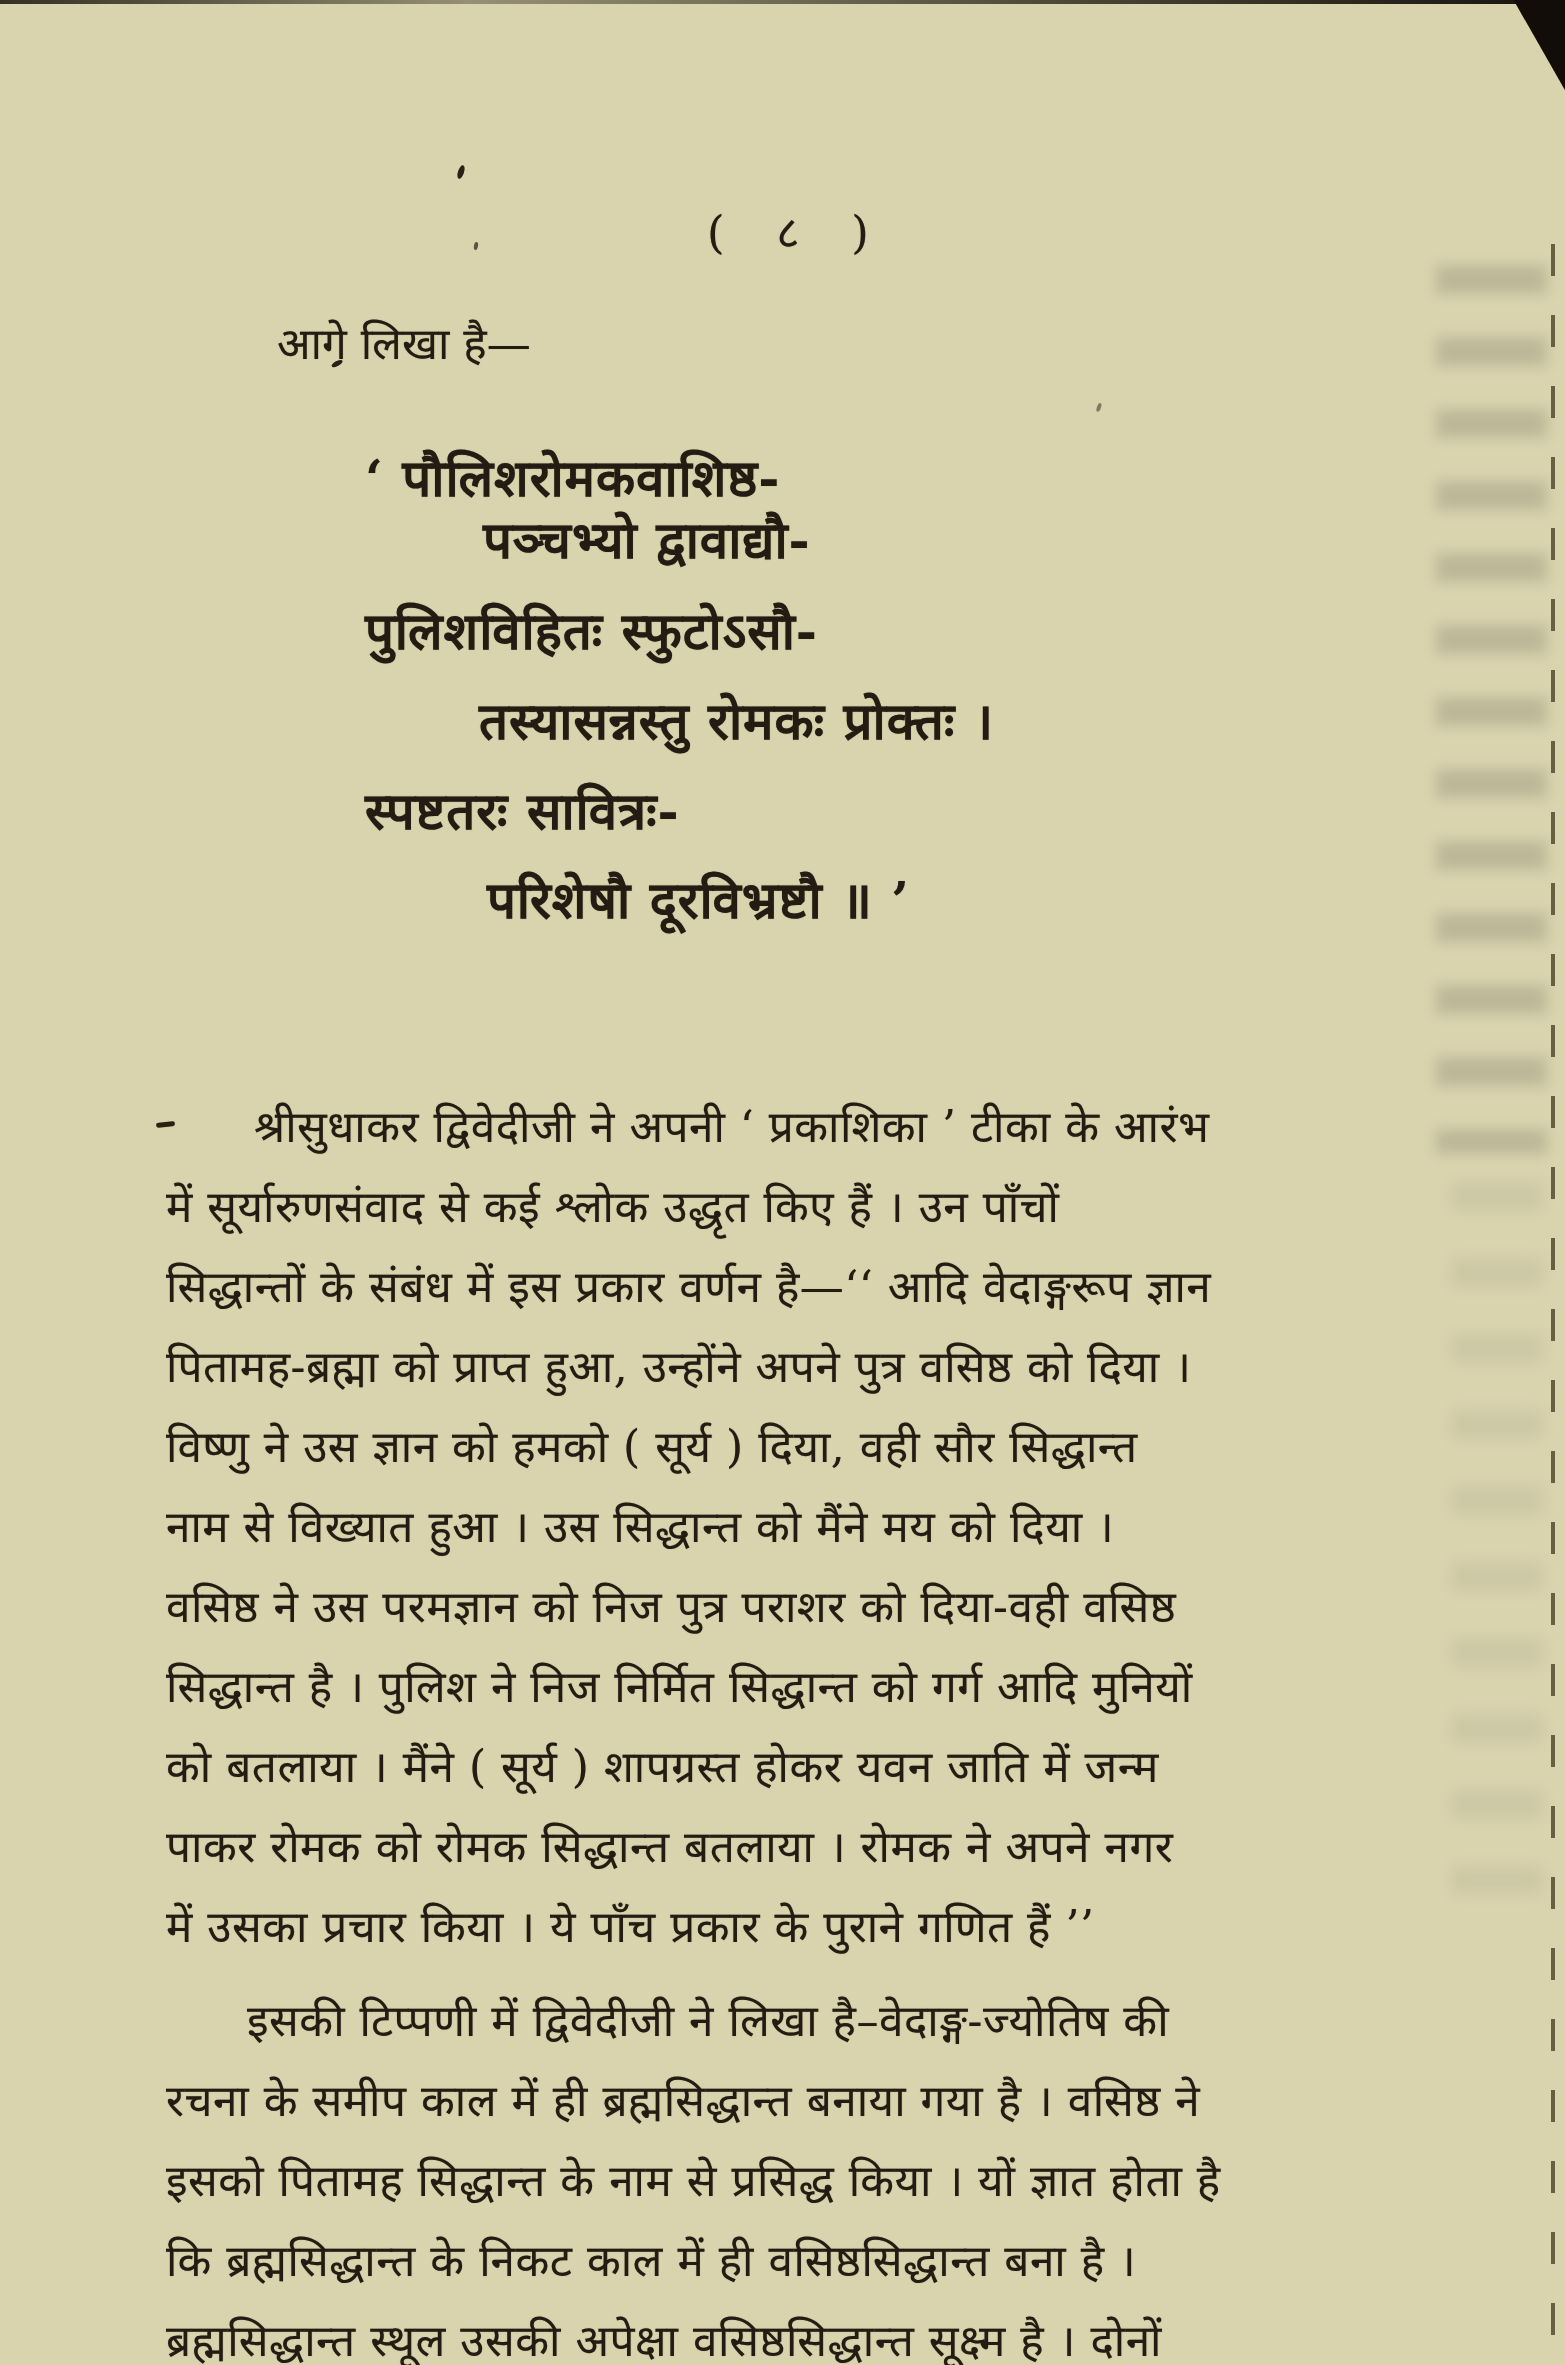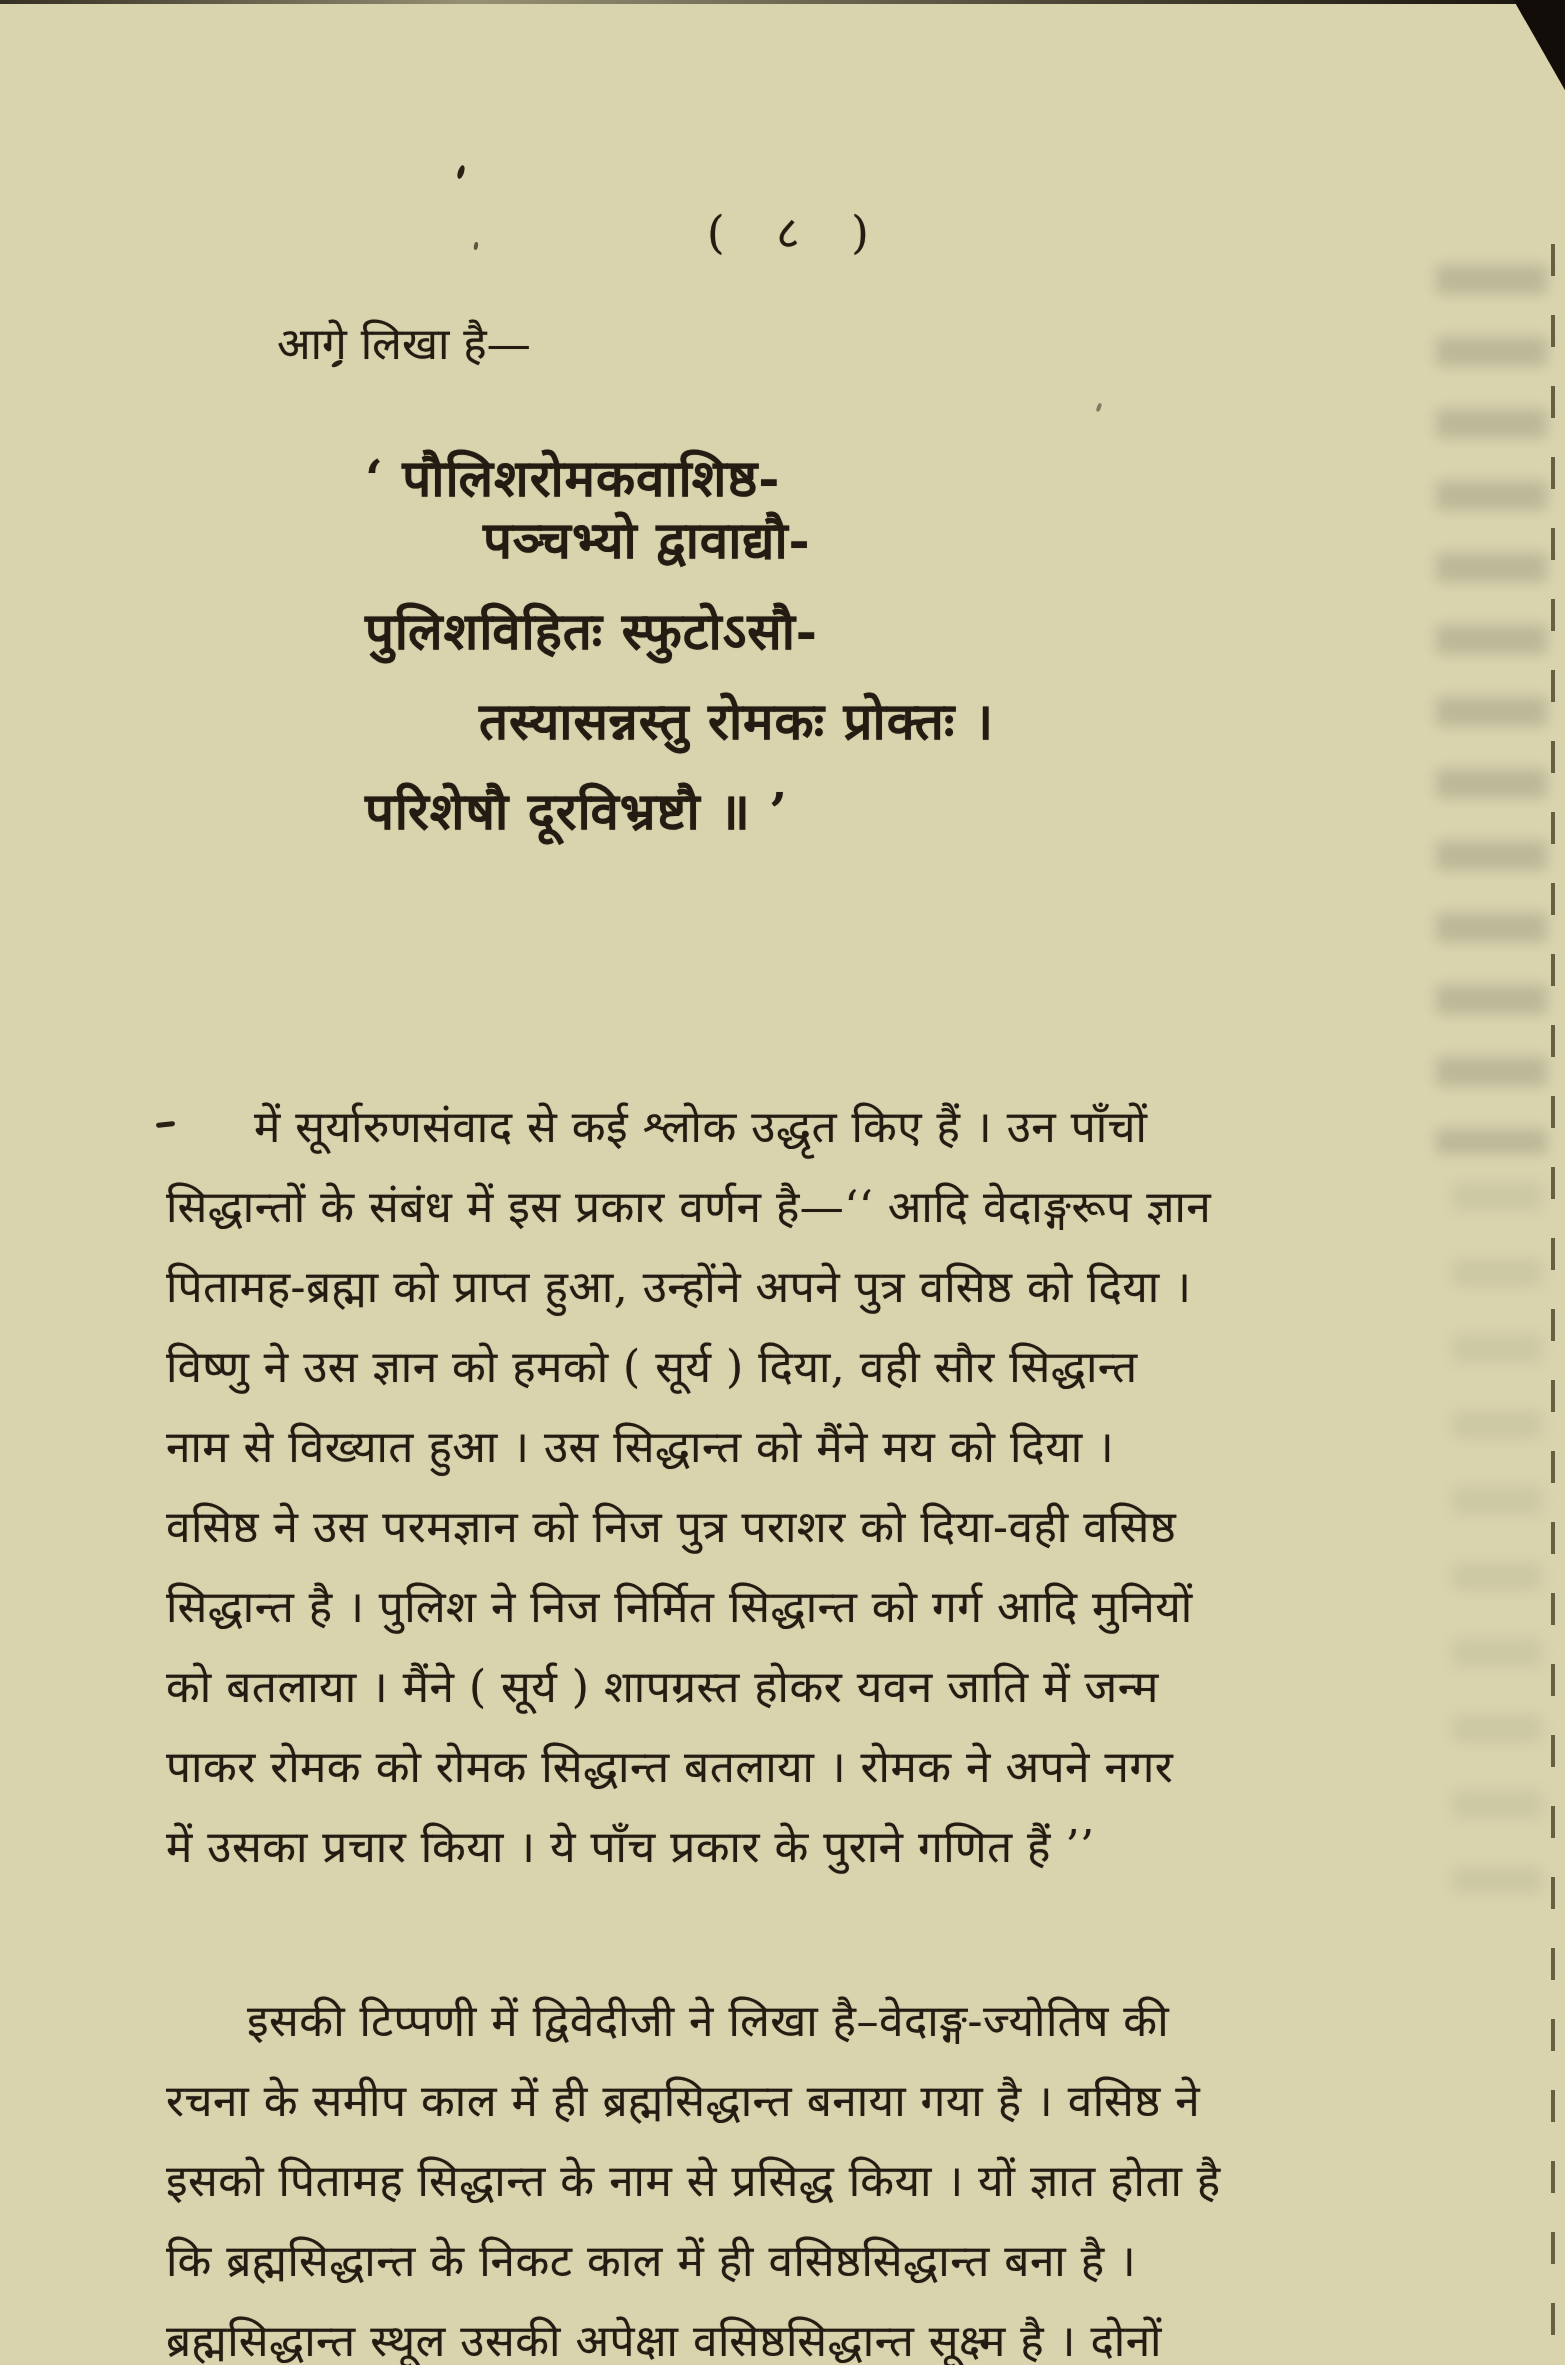--- a/index.html
+++ b/index.html
@@ -63,24 +63,26 @@
 
   <div class="pagenum txt">( ८ )</div>
 
   <div class="intro txt">आगे लिखा है—</div>
 
   <div class="verse">
     <div class="vline txt">‘ पौलिशरोमकवाशिष्ठ-</div>
     <div class="vline txt">पञ्चभ्यो द्वावाद्यौ-</div>
     <div class="vline txt">पुलिशविहितः स्फुटोऽसौ-</div>
     <div class="vline txt">तस्यासन्नस्तु रोमकः प्रोक्तः ।</div>
+    <div class="vline txt">स्पष्टतरः सावित्रः-</div>
     <div class="vline txt">परिशेषौ दूरविभ्रष्टौ ॥ ’</div>
   </div>
 
   <div class="para p1">
+    <div class="pline txt">श्रीसुधाकर द्विवेदीजी ने अपनी ‘ प्रकाशिका ’ टीका के आरंभ</div>
     <div class="pline txt">में सूर्यारुणसंवाद से कई श्लोक उद्धृत किए हैं । उन पाँचों</div>
     <div class="pline txt">सिद्धान्तों के संबंध में इस प्रकार वर्णन है—‘‘ आदि वेदाङ्गरूप ज्ञान</div>
     <div class="pline txt">पितामह-ब्रह्मा को प्राप्त हुआ, उन्होंने अपने पुत्र वसिष्ठ को दिया ।</div>
     <div class="pline txt">विष्णु ने उस ज्ञान को हमको ( सूर्य ) दिया, वही सौर सिद्धान्त</div>
     <div class="pline txt">नाम से विख्यात हुआ । उस सिद्धान्त को मैंने मय को दिया ।</div>
     <div class="pline txt">वसिष्ठ ने उस परमज्ञान को निज पुत्र पराशर को दिया-वही वसिष्ठ</div>
     <div class="pline txt">सिद्धान्त है । पुलिश ने निज निर्मित सिद्धान्त को गर्ग आदि मुनियों</div>
     <div class="pline txt">को बतलाया । मैंने ( सूर्य ) शापग्रस्त होकर यवन जाति में जन्म</div>
     <div class="pline txt">पाकर रोमक को रोमक सिद्धान्त बतलाया । रोमक ने अपने नगर</div>
     <div class="pline txt">में उसका प्रचार किया । ये पाँच प्रकार के पुराने गणित हैं ’’</div>

